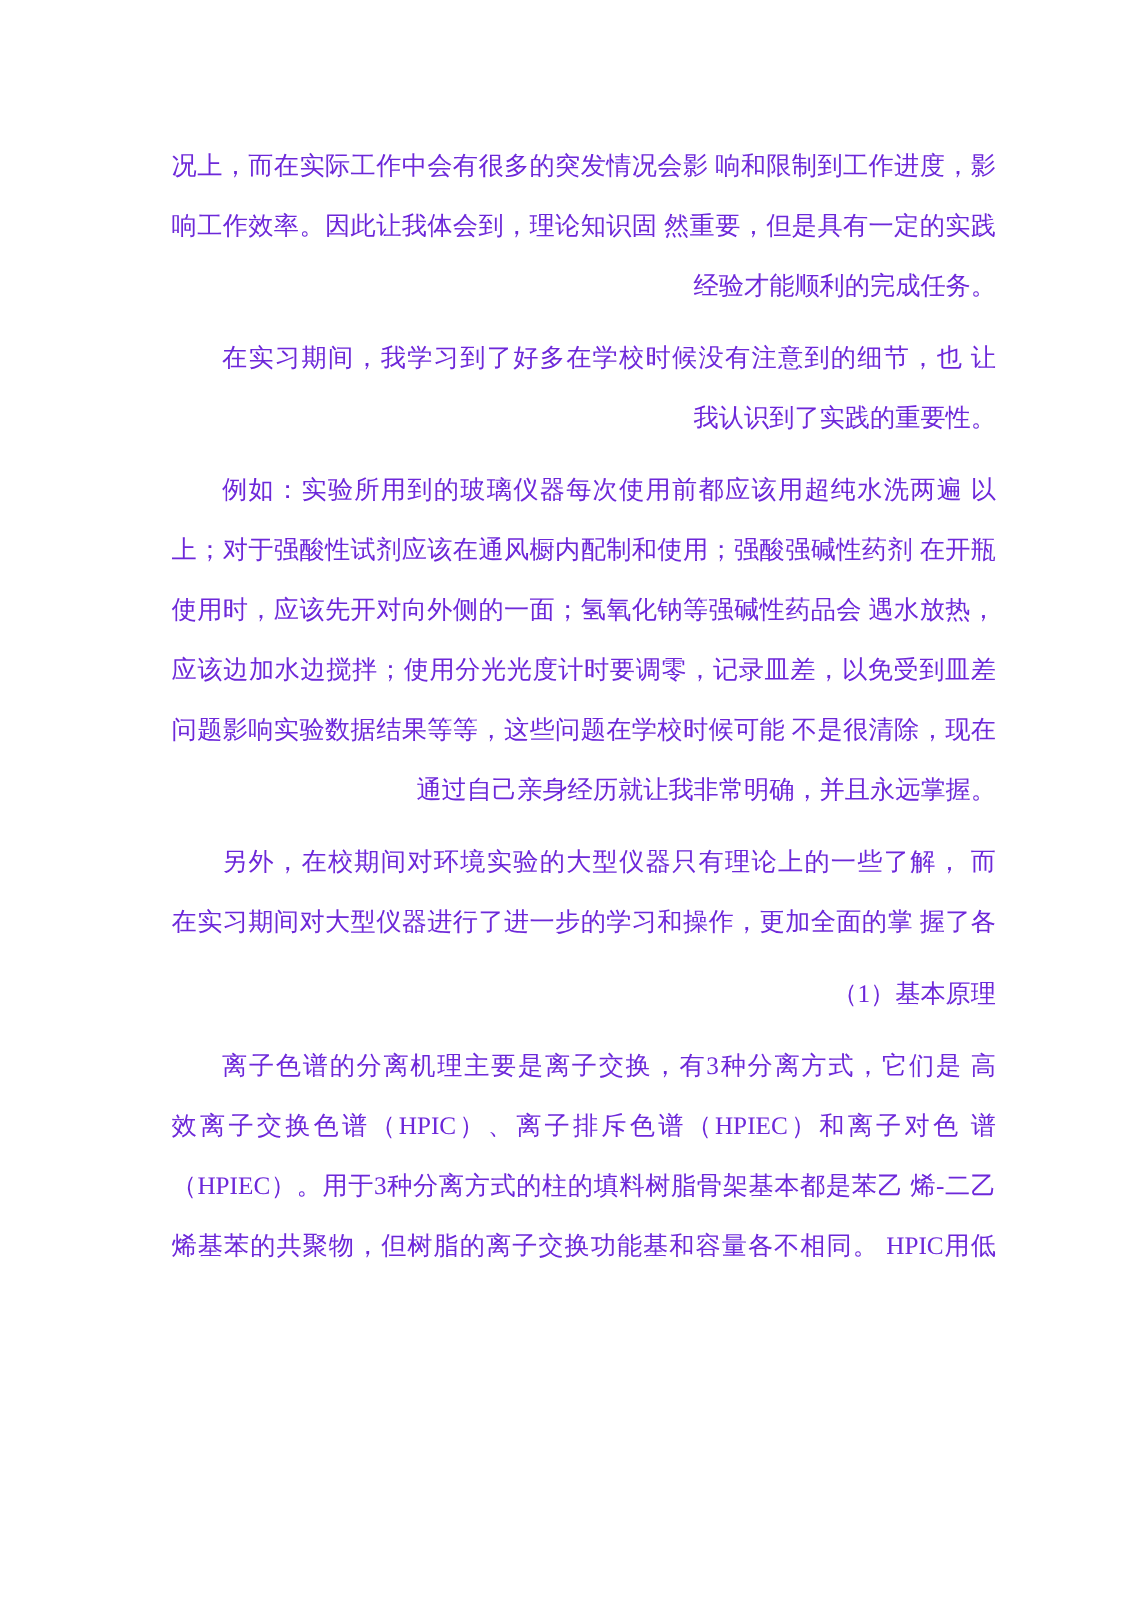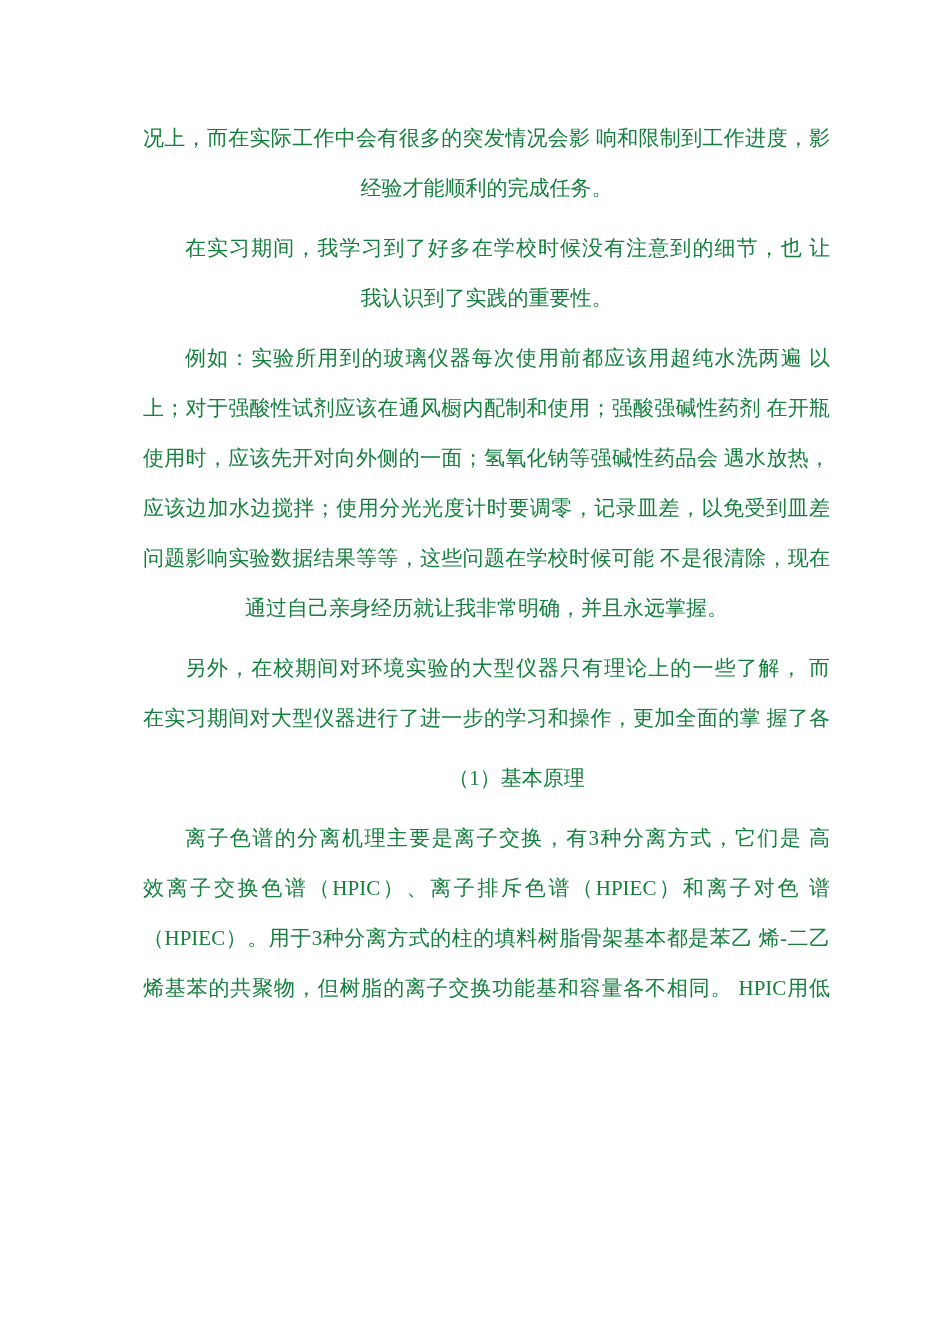--- a/index.html
+++ b/index.html
@@ -26,39 +26,40 @@
   .para {
     margin: 0 0 10px 0;
   }
   .para:last-child {
     margin-bottom: 0;
   }
   .line {
     line-height: 50px;
     height: 50px;
     white-space: nowrap;
-    text-align: center;
+    text-align: right;
     word-break: keep-all;
   }
   .line.fill {
     white-space: normal;
     word-break: keep-all;
     text-align: justify;
     text-align-last: justify;
     text-justify: inter-character;
     overflow: hidden;
   }
 </style>
 </head>
 <body>
 
 <div class="page" style="background: rgb(255, 255, 255);">
-  <div class="content" style="color: #15803d;">
+  <div class="content" style="color: #6d28d9;">
       <div class="para">
         <div class="line fill">况上，而在实际工作中会有很多的突发情况会影 响和限制到工作进度，影</div>
+        <div class="line fill">响工作效率。因此让我体会到，理论知识固 然重要，但是具有一定的实践</div>
         <div class="line">经验才能顺利的完成任务。</div>
       </div>
       <div class="para">
         <div class="line fill" style="text-indent: 42px;">在实习期间，我学习到了好多在学校时候没有注意到的细节，也 让</div>
         <div class="line">我认识到了实践的重要性。</div>
       </div>
       <div class="para">
         <div class="line fill" style="text-indent: 42px;">例如：实验所用到的玻璃仪器每次使用前都应该用超纯水洗两遍 以</div>
         <div class="line fill">上；对于强酸性试剂应该在通风橱内配制和使用；强酸强碱性药剂 在开瓶</div>
         <div class="line fill">使用时，应该先开对向外侧的一面；氢氧化钠等强碱性药品会 遇水放热，</div>

